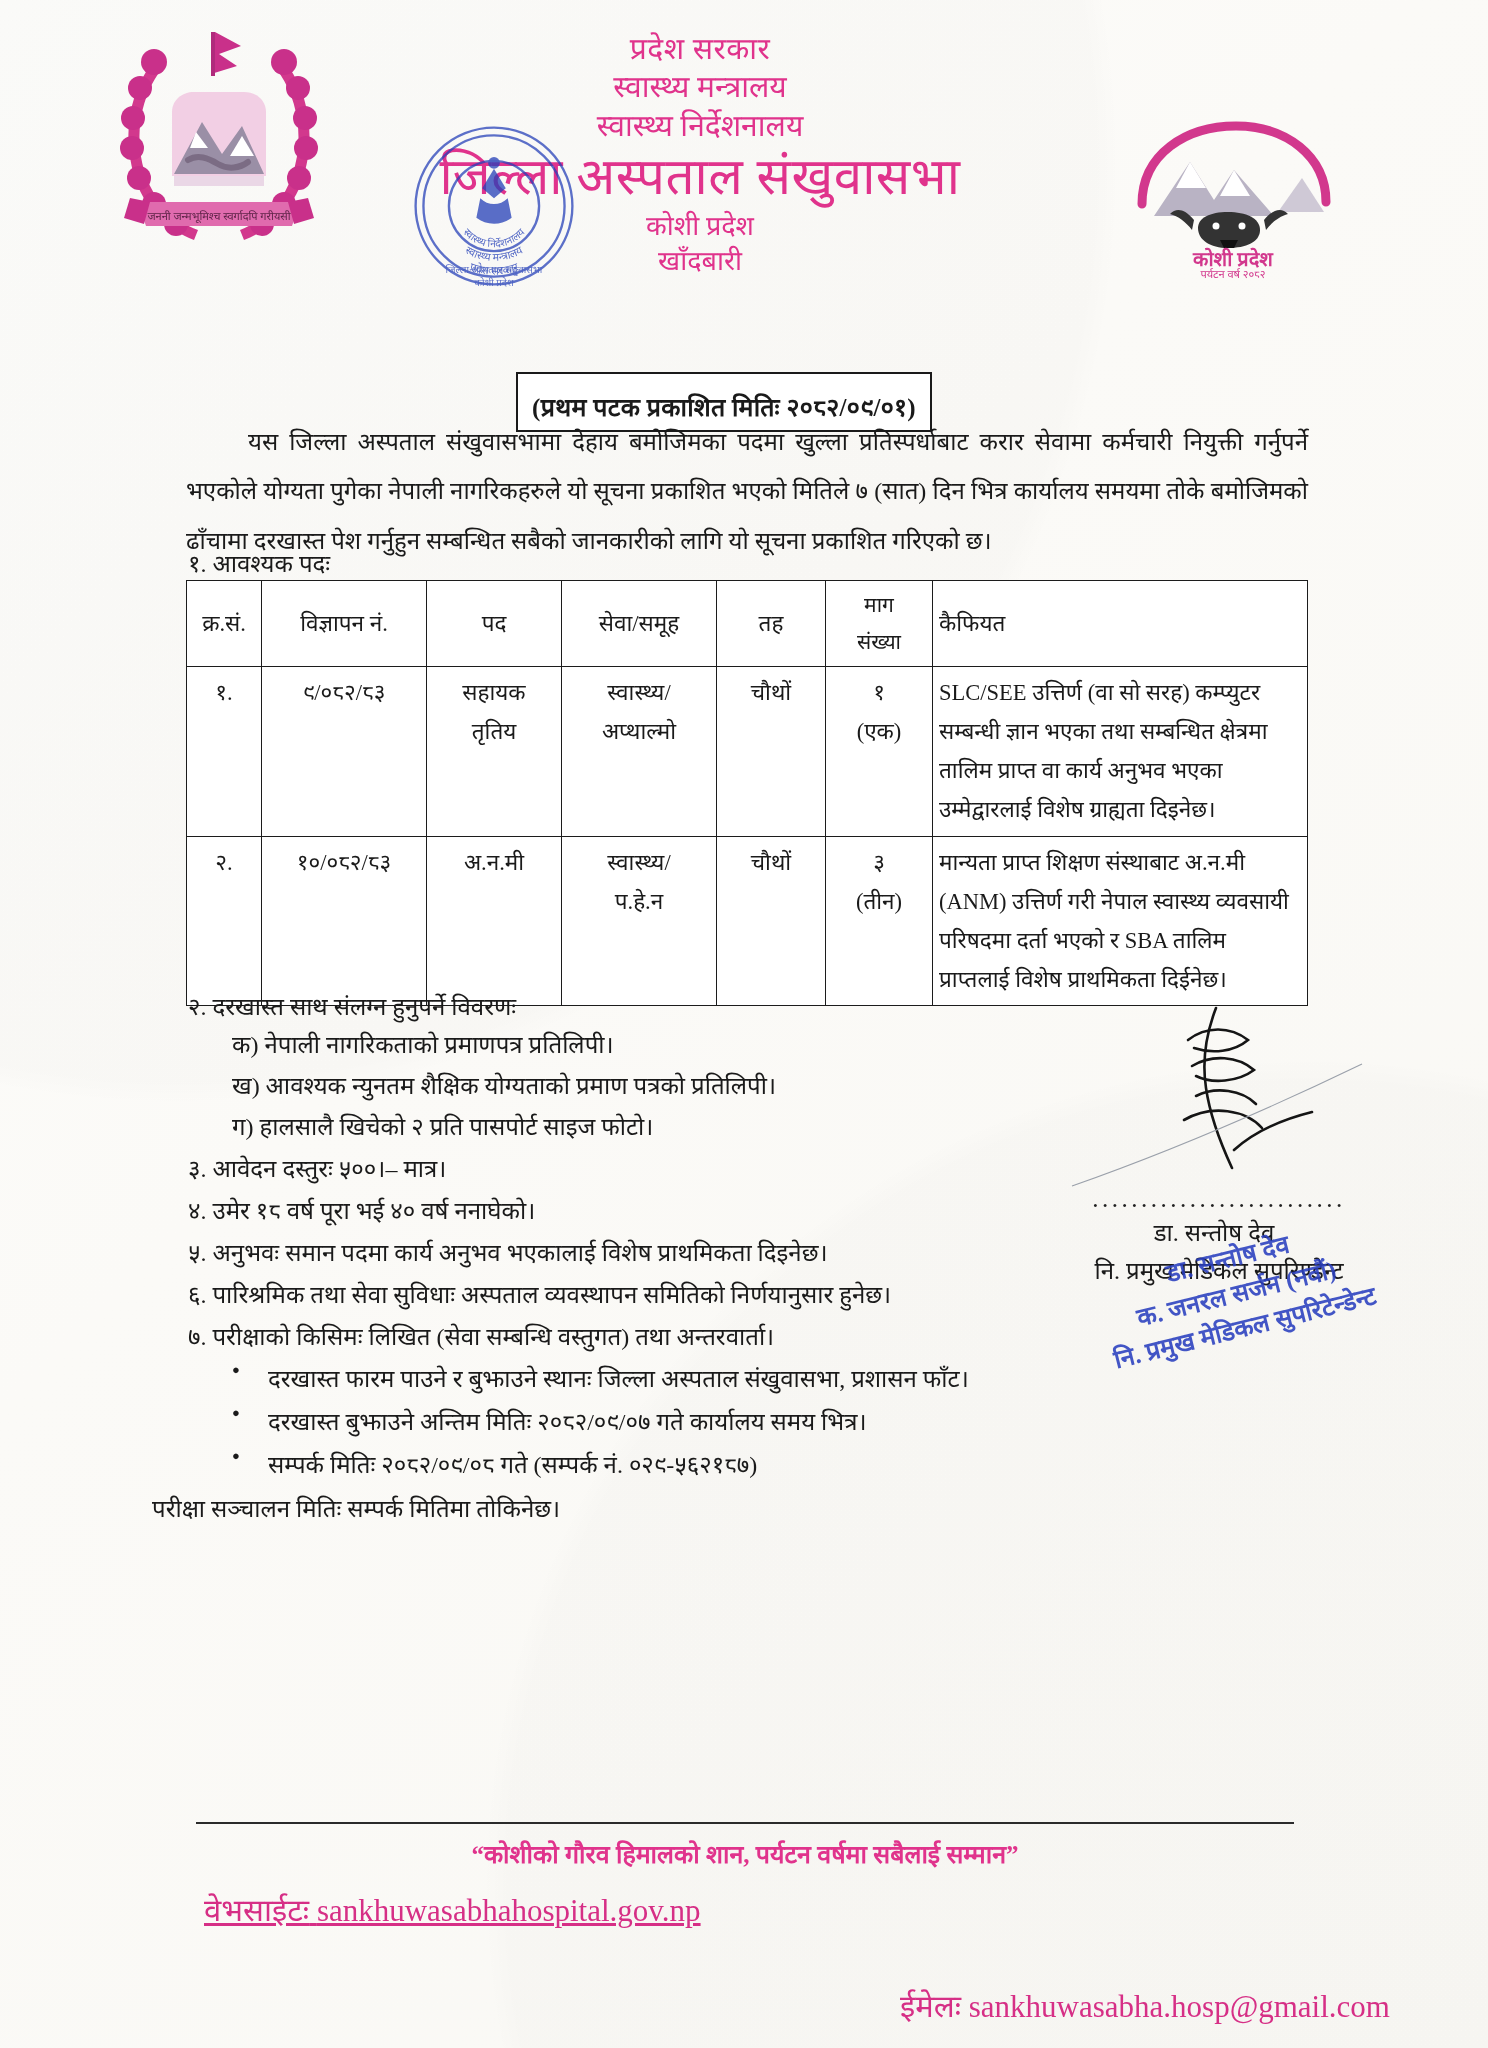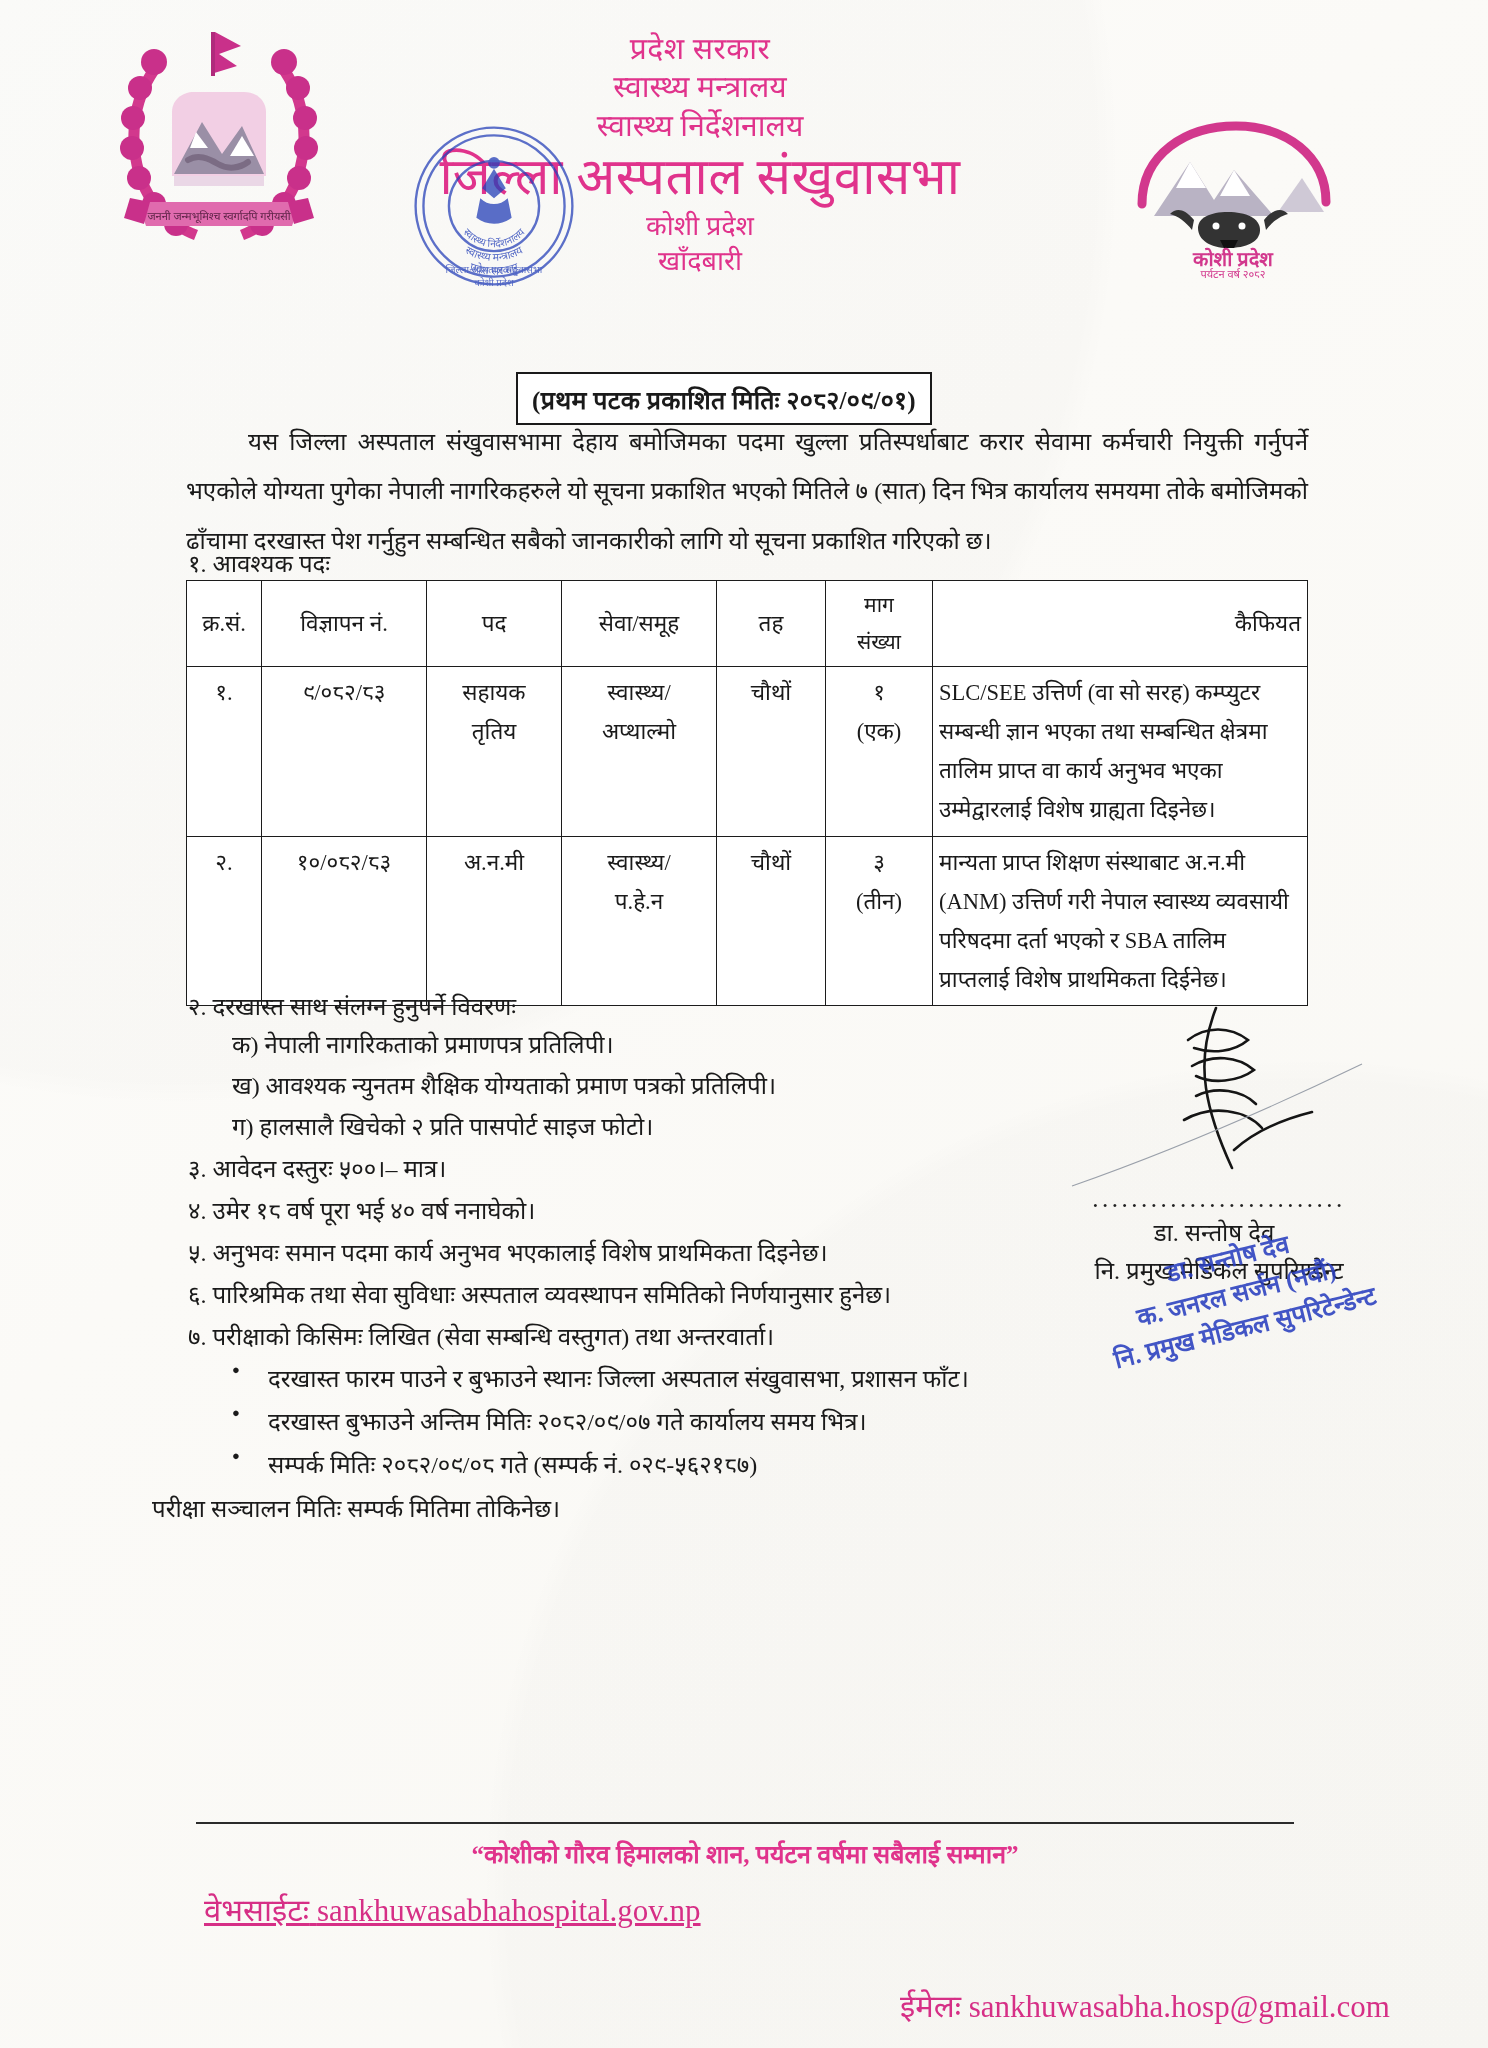--- a/index.html
+++ b/index.html
@@ -60,21 +60,21 @@
 
   .stamp{
     position:absolute;left:396px;top:108px;width:196px;height:196px;
     opacity:.82;
   }
   .stamp svg{display:block;width:100%;height:100%;}
 
   .pubdate{
     position:absolute;left:516px;top:372px;
     border:2px solid #1a1a1a;
-    padding:8px 14px 7px;
+    padding:15px 14px 7px;
     font-size:25px;font-weight:700;letter-spacing:.3px;
     background:#fff;
   }
 
   
   .intro{
     position:absolute;left:186px;top:418px;width:1122px;
     font-size:24px;line-height:2.06;text-align:justify;text-justify:inter-word;
     text-indent:62px;
   }
@@ -294,21 +294,21 @@
       <tr>
         <th class="c-sn">क्र.सं.</th>
         <th class="c-ad">विज्ञापन नं.</th>
         <th class="c-post">पद</th>
         <th class="c-serv">सेवा/समूह</th>
         <th class="c-lvl">तह</th>
         <th class="c-num">
           <div class="hdr-sub">माग</div>
           <div class="hdr-sub">संख्या</div>
         </th>
-        <th class="c-rem" style="text-align:right">कैफियत</th>
+        <th class="c-rem" style="text-align:left">कैफियत</th>
       </tr>
     </thead>
     <tbody>
       <tr>
         <td class="c-sn">१.</td>
         <td class="c-ad">९/०८२/८३</td>
         <td class="c-post">
           <div>सहायक</div>
           <div>तृतिय</div>
         </td>

